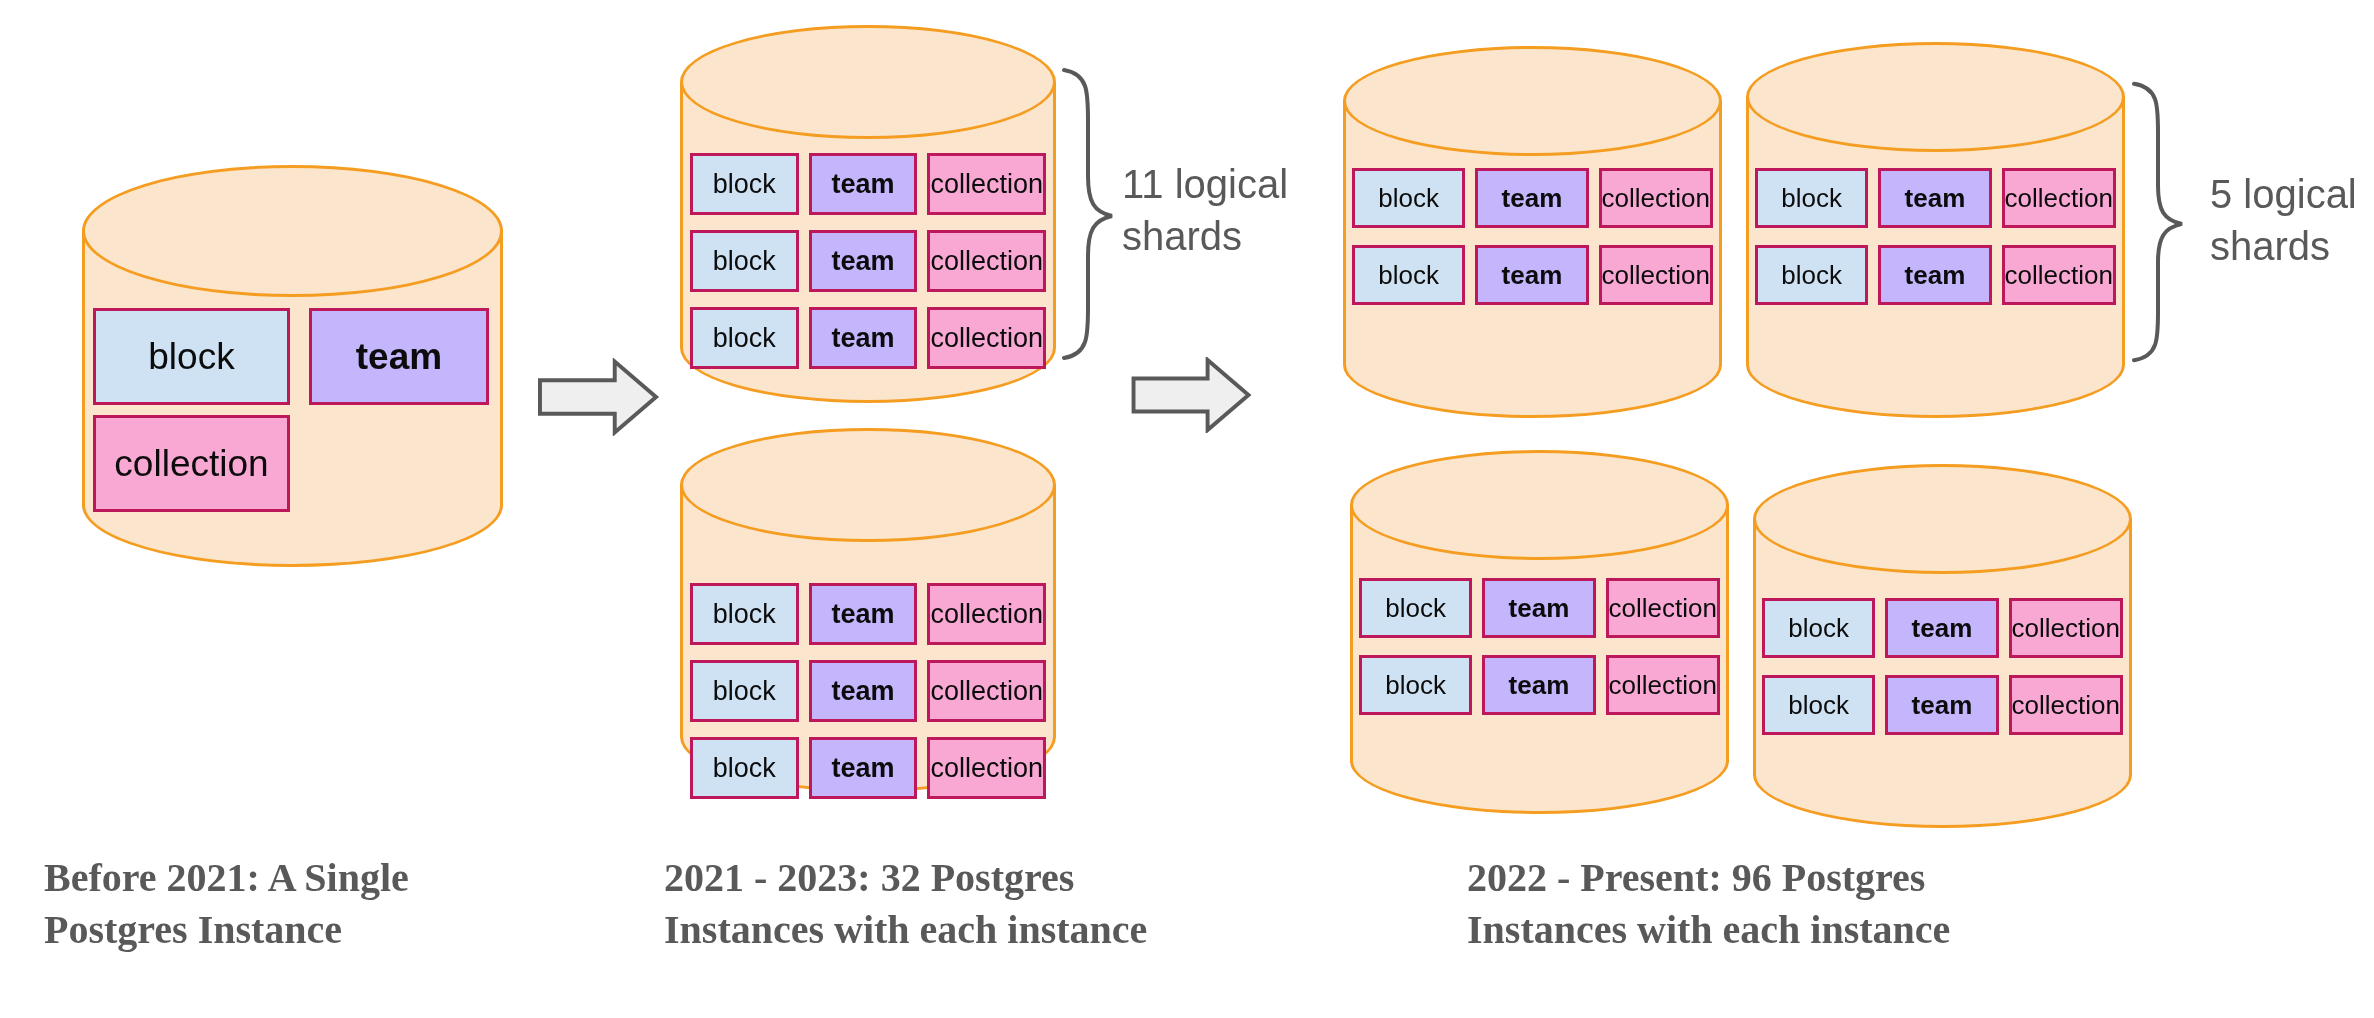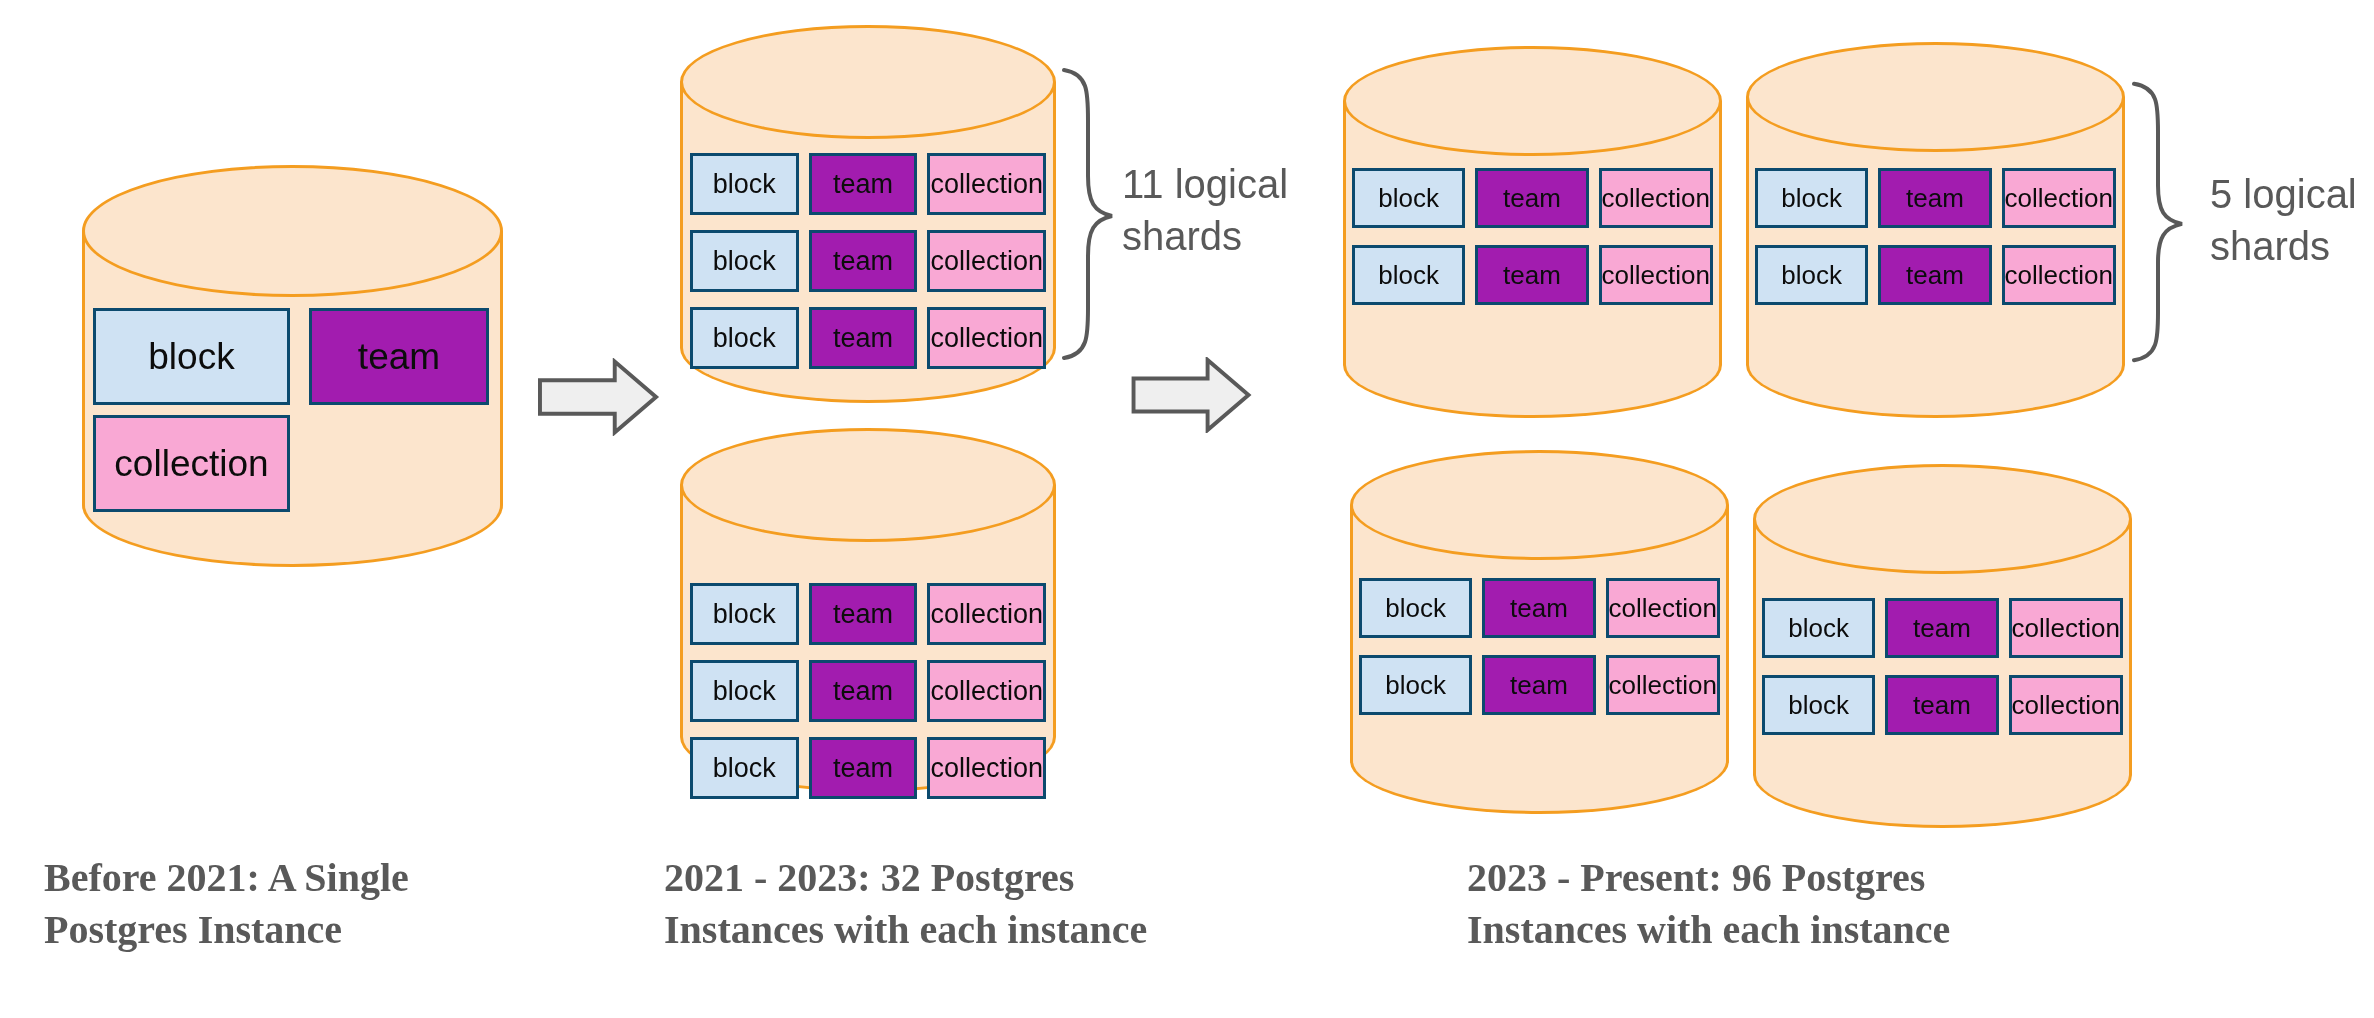--- a/index.html
+++ b/index.html
@@ -32,28 +32,28 @@
   
   .cyl-md .cyl-top{height:114px;}
   .cyl-md .cyl-body{top:57px;border-radius:0 0 50% 50% / 0 0 55px 55px;}
   
   .cyl-sm .cyl-top{height:110px;}
   .cyl-sm .cyl-body{top:55px;border-radius:0 0 50% 50% / 0 0 53px 53px;}
 
   
   .tbox{
     box-sizing:border-box;
-    border:3px solid #0c4a6e;
+    border:3px solid #be185d;
     display:flex;align-items:center;justify-content:center;
     color:#0c0c0c;
     z-index:2;
     white-space:nowrap;
   }
   .tbox.blue{background:#CFE2F3;}
-  .tbox.pink{background:#a21caf;}
+  .tbox.pink{background:#c4b5fd;font-weight:bold;}
   .tbox.green{background:#f9a8d4;}
 
   .stage1-box{position:absolute;font-size:37px;}
 
   .shard-grid{
     position:absolute;left:10px;right:10px;
     display:grid;grid-template-columns:1fr 1fr 1fr;
     column-gap:10px;z-index:2;
   }
   .grid-md{row-gap:15px;}
@@ -204,17 +204,17 @@
     <div>Before 2021: A Single</div>
     <div>Postgres Instance</div>
   </div>
 
   <div class="caption" style="left:664px;top:852px;">
     <div>2021 - 2023: 32 Postgres</div>
     <div>Instances with each instance</div>
   </div>
 
   <div class="caption" style="left:1467px;top:852px;">
-    <div>2023 - Present: 96 Postgres</div>
+    <div>2022 - Present: 96 Postgres</div>
     <div>Instances with each instance</div>
   </div>
 
 </div>
 
 </body></html>

